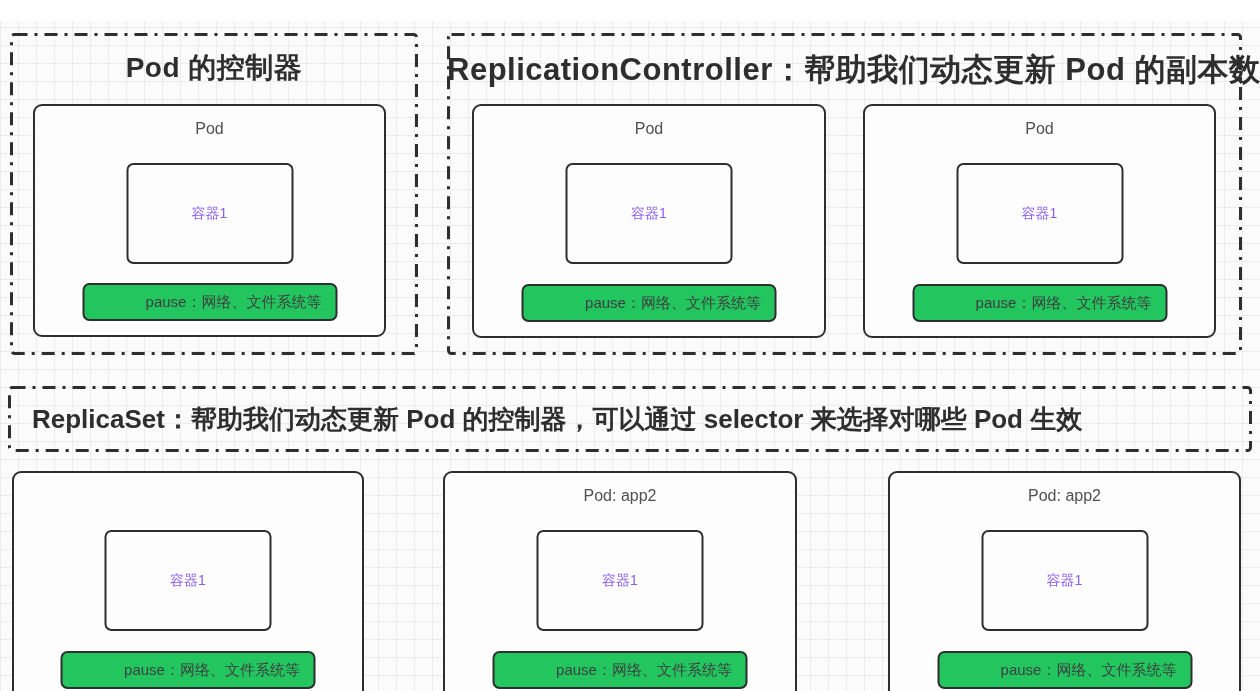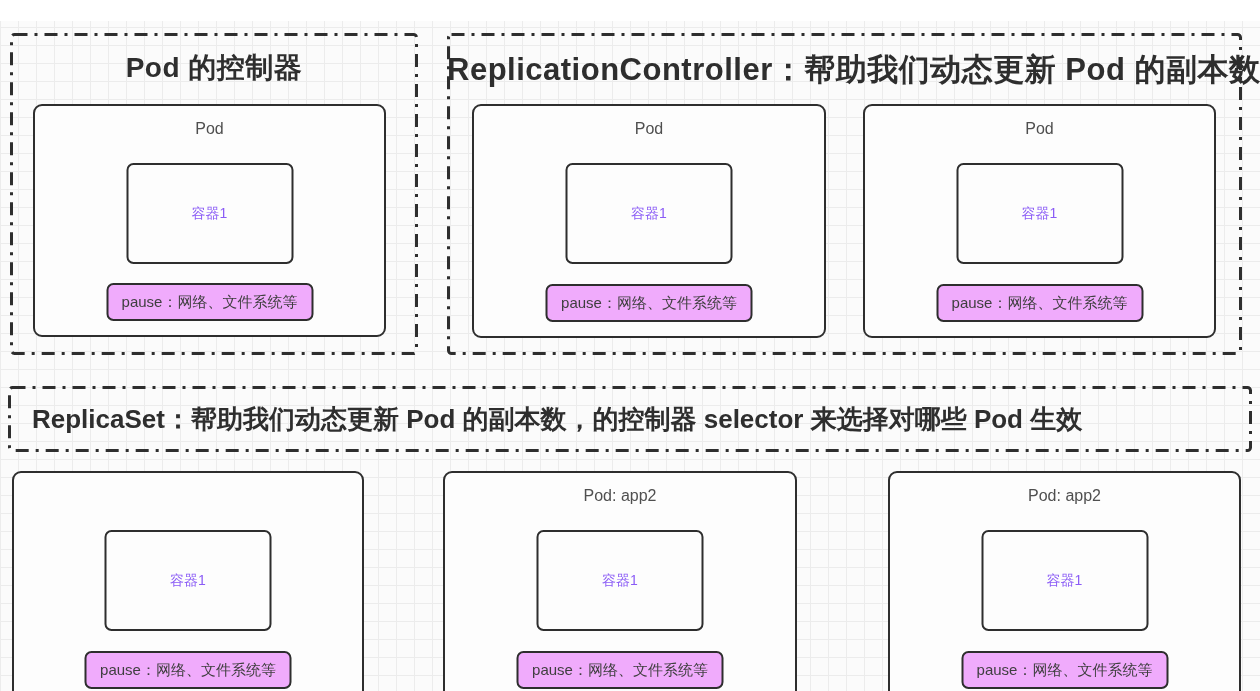--- a/index.html
+++ b/index.html
@@ -83,27 +83,28 @@
   }
   .pause-box {
     position: absolute;
     bottom: 14px;
     left: 50%;
     transform: translateX(-50%);
     width: 203px;
     height: 34px;
     border: 2.5px solid #2e2e2e;
     border-radius: 7px;
-    background: #f0abfc;
+    background: #22c55e;
     display: flex;
     align-items: center;
     justify-content: center;
     font-size: 15px;
     color: #3f3f3f;
     white-space: nowrap;
+    padding-left: 48px;
   }
 </style>
 </head>
 <body>
 
 <div id="canvas">
 
   <div class="section" style="left:10px; top:12px; width:408px; height:322px;">
     <svg class="dashdot-svg" width="408" height="322" viewBox="0 0 408 322">
       <rect x="1.5" y="1.5" width="405" height="319" rx="3" fill="none" stroke="#2e2e2e" stroke-width="3" stroke-dasharray="13 7 3 7"></rect>
@@ -145,21 +146,21 @@
       <div class="pause-box">
         <span>pause：网络、文件系统等</span>
       </div>
     </div>
   </div>
 
   <div class="section" style="left:8px; top:365px; width:1244px; height:66px;">
     <svg class="dashdot-svg" width="1244" height="66" viewBox="0 0 1244 66">
       <rect x="1.5" y="1.5" width="1241" height="63" rx="3" fill="none" stroke="#2e2e2e" stroke-width="3" stroke-dasharray="13 7 3 7"></rect>
     </svg>
-    <div class="banner-title">ReplicaSet：帮助我们动态更新 Pod 的副本数，的控制器 selector 来选择对哪些 Pod 生效</div>
+    <div class="banner-title">ReplicaSet：帮助我们动态更新 Pod 的控制器，可以通过 selector 来选择对哪些 Pod 生效</div>
   </div>
 
   <div class="pod-card" style="left:12px; top:450px; width:348px; height:230px;">
     <div class="container-box">
       <span>容器1</span>
     </div>
     <div class="pause-box">
       <span>pause：网络、文件系统等</span>
     </div>
   </div>

